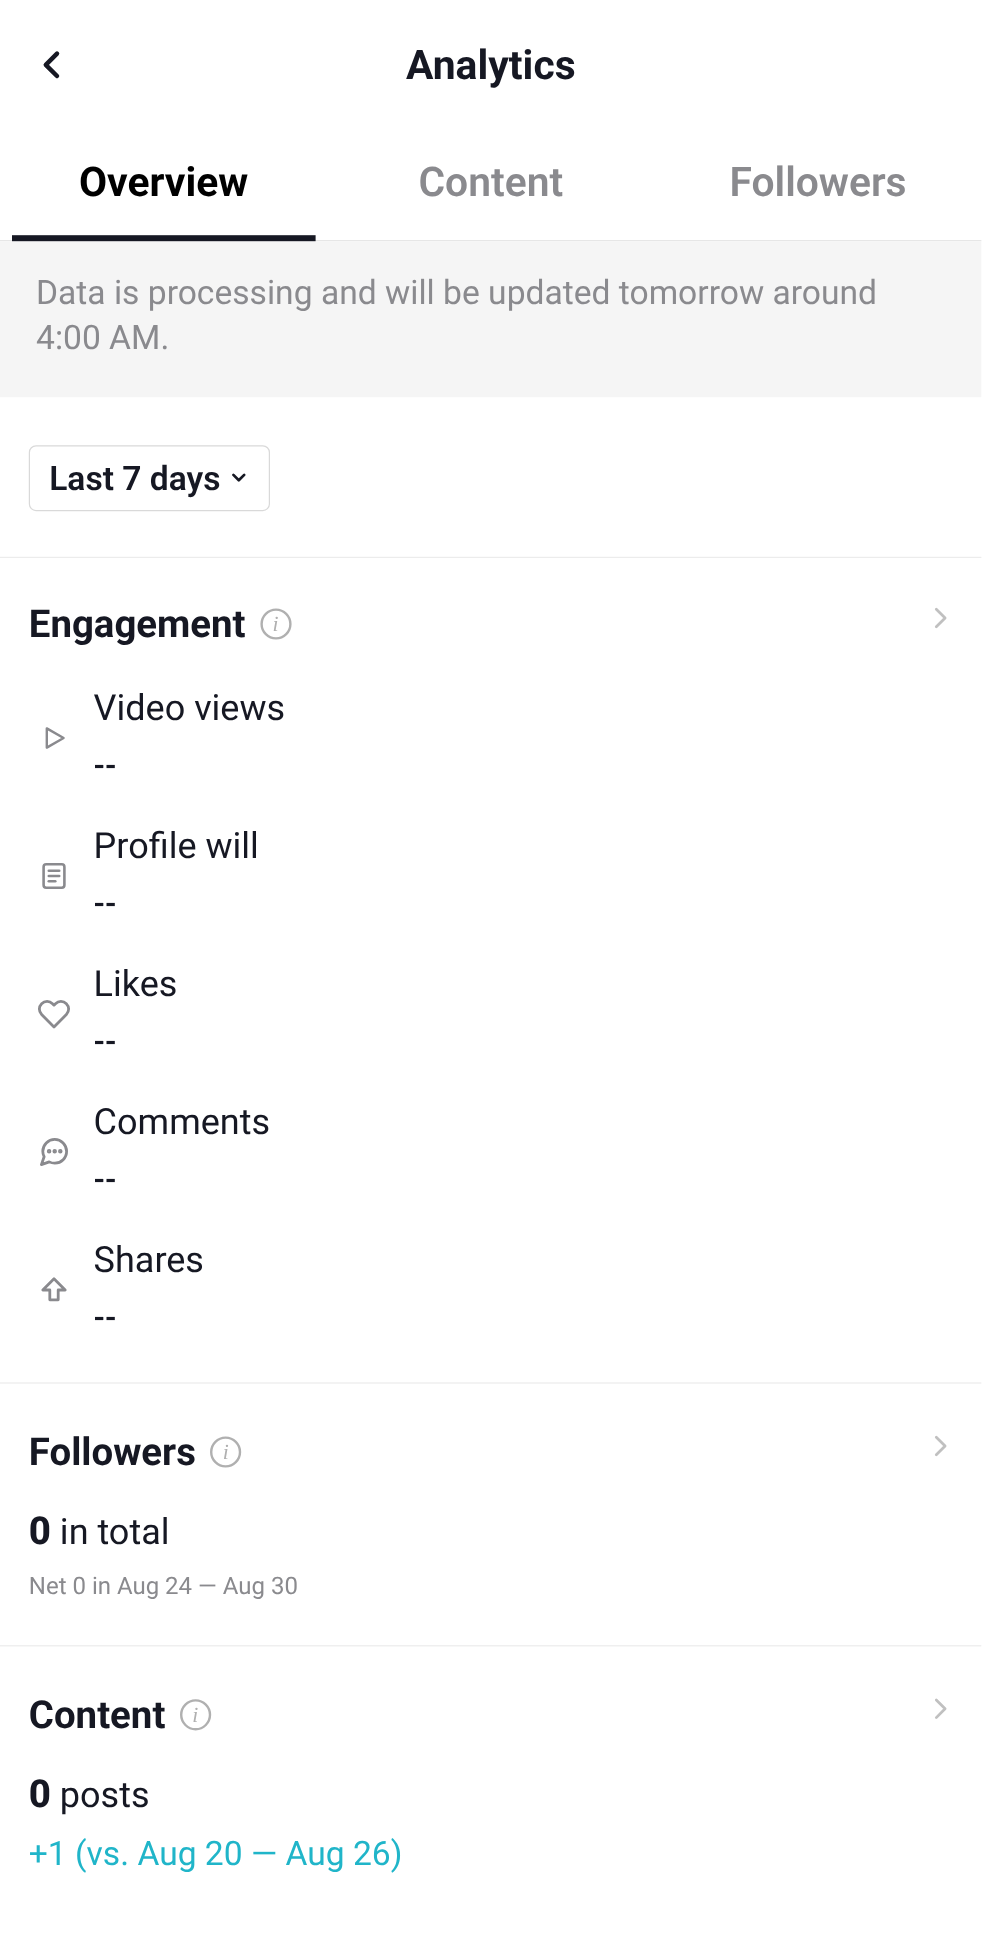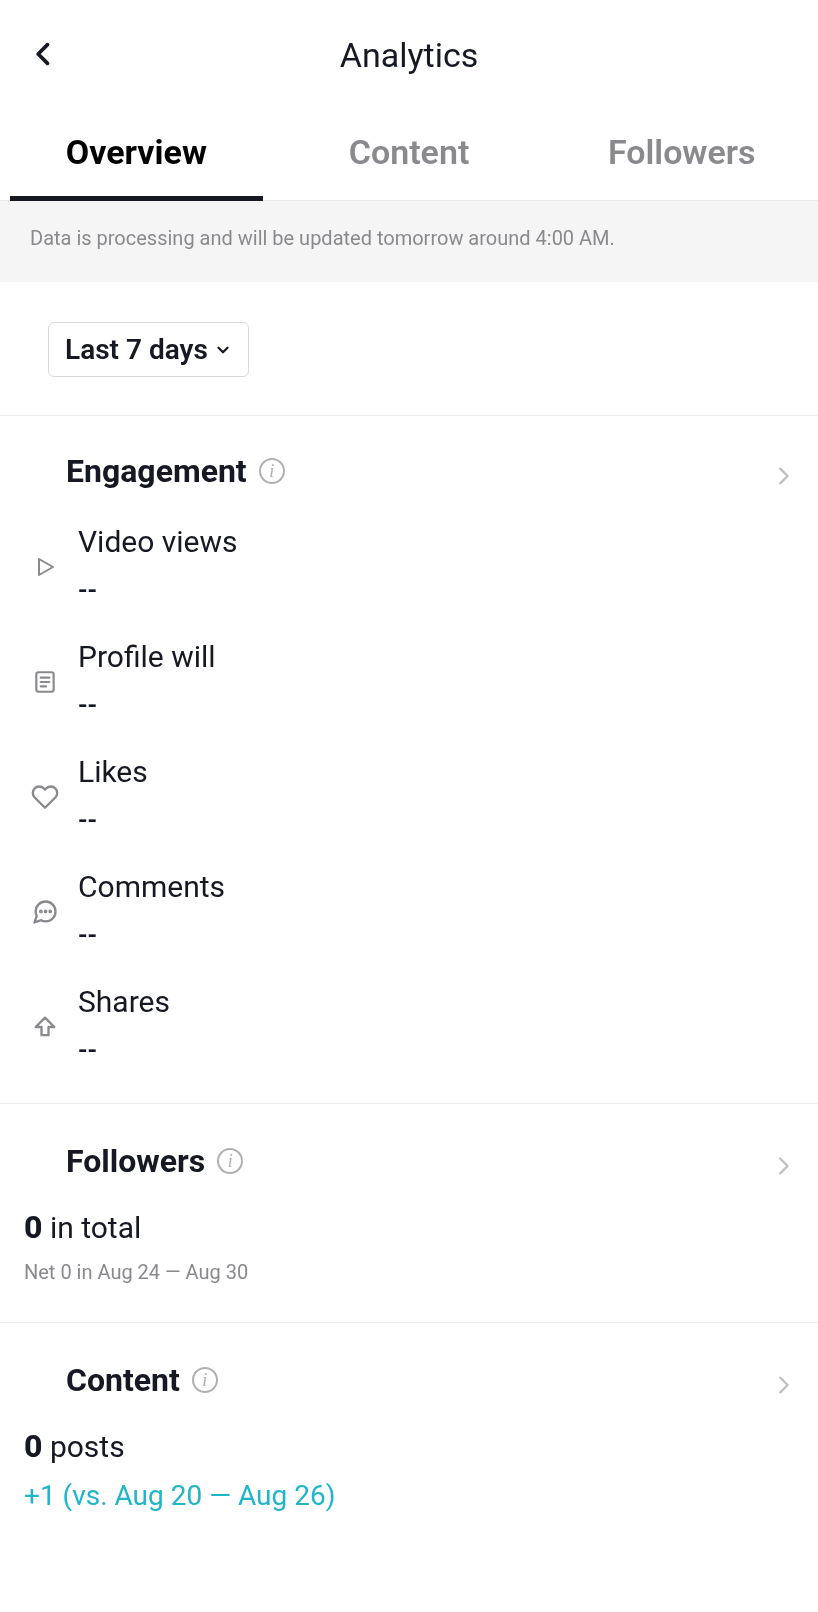--- a/index.html
+++ b/index.html
@@ -1,30 +1,30 @@
 <!DOCTYPE html>
 <html><head>
 <meta charset="utf-8">
 <style>
   * { box-sizing: border-box; margin: 0; padding: 0; }
   html, body { width: 818px; height: 1612px; font-family: -apple-system, BlinkMacSystemFont, "Segoe UI", Roboto, Helvetica, Arial, sans-serif; background: #fff; color: #161823; }
   .header { height: 110px; display: flex; align-items: center; justify-content: center; position: relative; }
   .back { position: absolute; left: 24px; top: 34px; width: 40px; height: 40px; display: flex; align-items: center; justify-content: center; cursor: pointer; }
-  .title { font-size: 34px; font-weight: 400; }
+  .title { font-size: 34px; font-weight: 700; }
   .tabs { display: flex; border-bottom: 1px solid #e6e6e6; }
   .tab { flex: 1; text-align: center; font-size: 34px; font-weight: 600; color: #8a8a8e; padding: 22px 0 28px 0; cursor: pointer; position: relative; }
   .tab.active { color: #000000; font-weight: 700; }
   .tab.active::after { content: ""; position: absolute; left: 10px; right: 10px; bottom: -1px; height: 5px; background: #161823; }
-  .notice { background: #f5f5f5; color: #8a8a8e; font-size: 20px; line-height: 1.35; padding: 24px 30px 30px 30px; }
+  .notice { background: #f5f5f5; color: #8a8a8e; font-size: 28px; line-height: 1.35; padding: 24px 30px 30px 30px; }
   .daterow { display: flex; align-items: center; justify-content: space-between; padding: 40px 24px 38px 24px; border-bottom: 1px solid #ececec; }
   .daterange { font-size: 30px; color: #161823; font-weight: 500; }
-  .range-select { border: 1.5px solid #d9d9d9; border-radius: 6px; padding: 10px 16px; font-size: 28px; font-weight: 600; color: #161823; display: inline-flex; align-items: center; gap: 6px; cursor: pointer; background: #fff; margin-left: 24px; }
+  .range-select { border: 1.5px solid #d9d9d9; border-radius: 6px; padding: 10px 16px; font-size: 28px; font-weight: 600; color: #161823; display: inline-flex; align-items: center; gap: 6px; cursor: pointer; background: #fff; }
   .section { padding: 36px 24px 0 24px; }
   .section + .section { border-top: 1px solid #ececec; margin-top: 38px; padding-top: 38px; }
-  .section-head { display: flex; align-items: flex-end; justify-content: space-between; cursor: pointer; margin-left: 42px; }
+  .section-head { display: flex; align-items: flex-start; justify-content: space-between; cursor: pointer; }
   .section-title-wrap { display: flex; align-items: center; gap: 12px; }
   .section-title { font-size: 32px; font-weight: 700; }
   .info-icon { width: 26px; height: 26px; border: 2px solid #b0b0b0; border-radius: 50%; display: inline-flex; align-items: center; justify-content: center; font-size: 18px; color: #b0b0b0; font-family: Georgia, serif; font-style: italic; line-height: 1; }
   .chev { color: #c0c0c0; }
   .metric { display: flex; align-items: center; gap: 16px; padding: 34px 0 0 4px; }
   .metric-icon { width: 34px; height: 34px; margin-top: 4px; flex: 0 0 34px; display:flex; align-items:center; justify-content:center; }
   .metric-body { display: flex; flex-direction: column; gap: 16px; }
   .metric-label { font-size: 30px; color: #161823; }
   .metric-value { font-size: 26px; color: #161823; font-weight: 600; }
   .followers-line1 { font-size: 30px; margin-top: 28px; }

